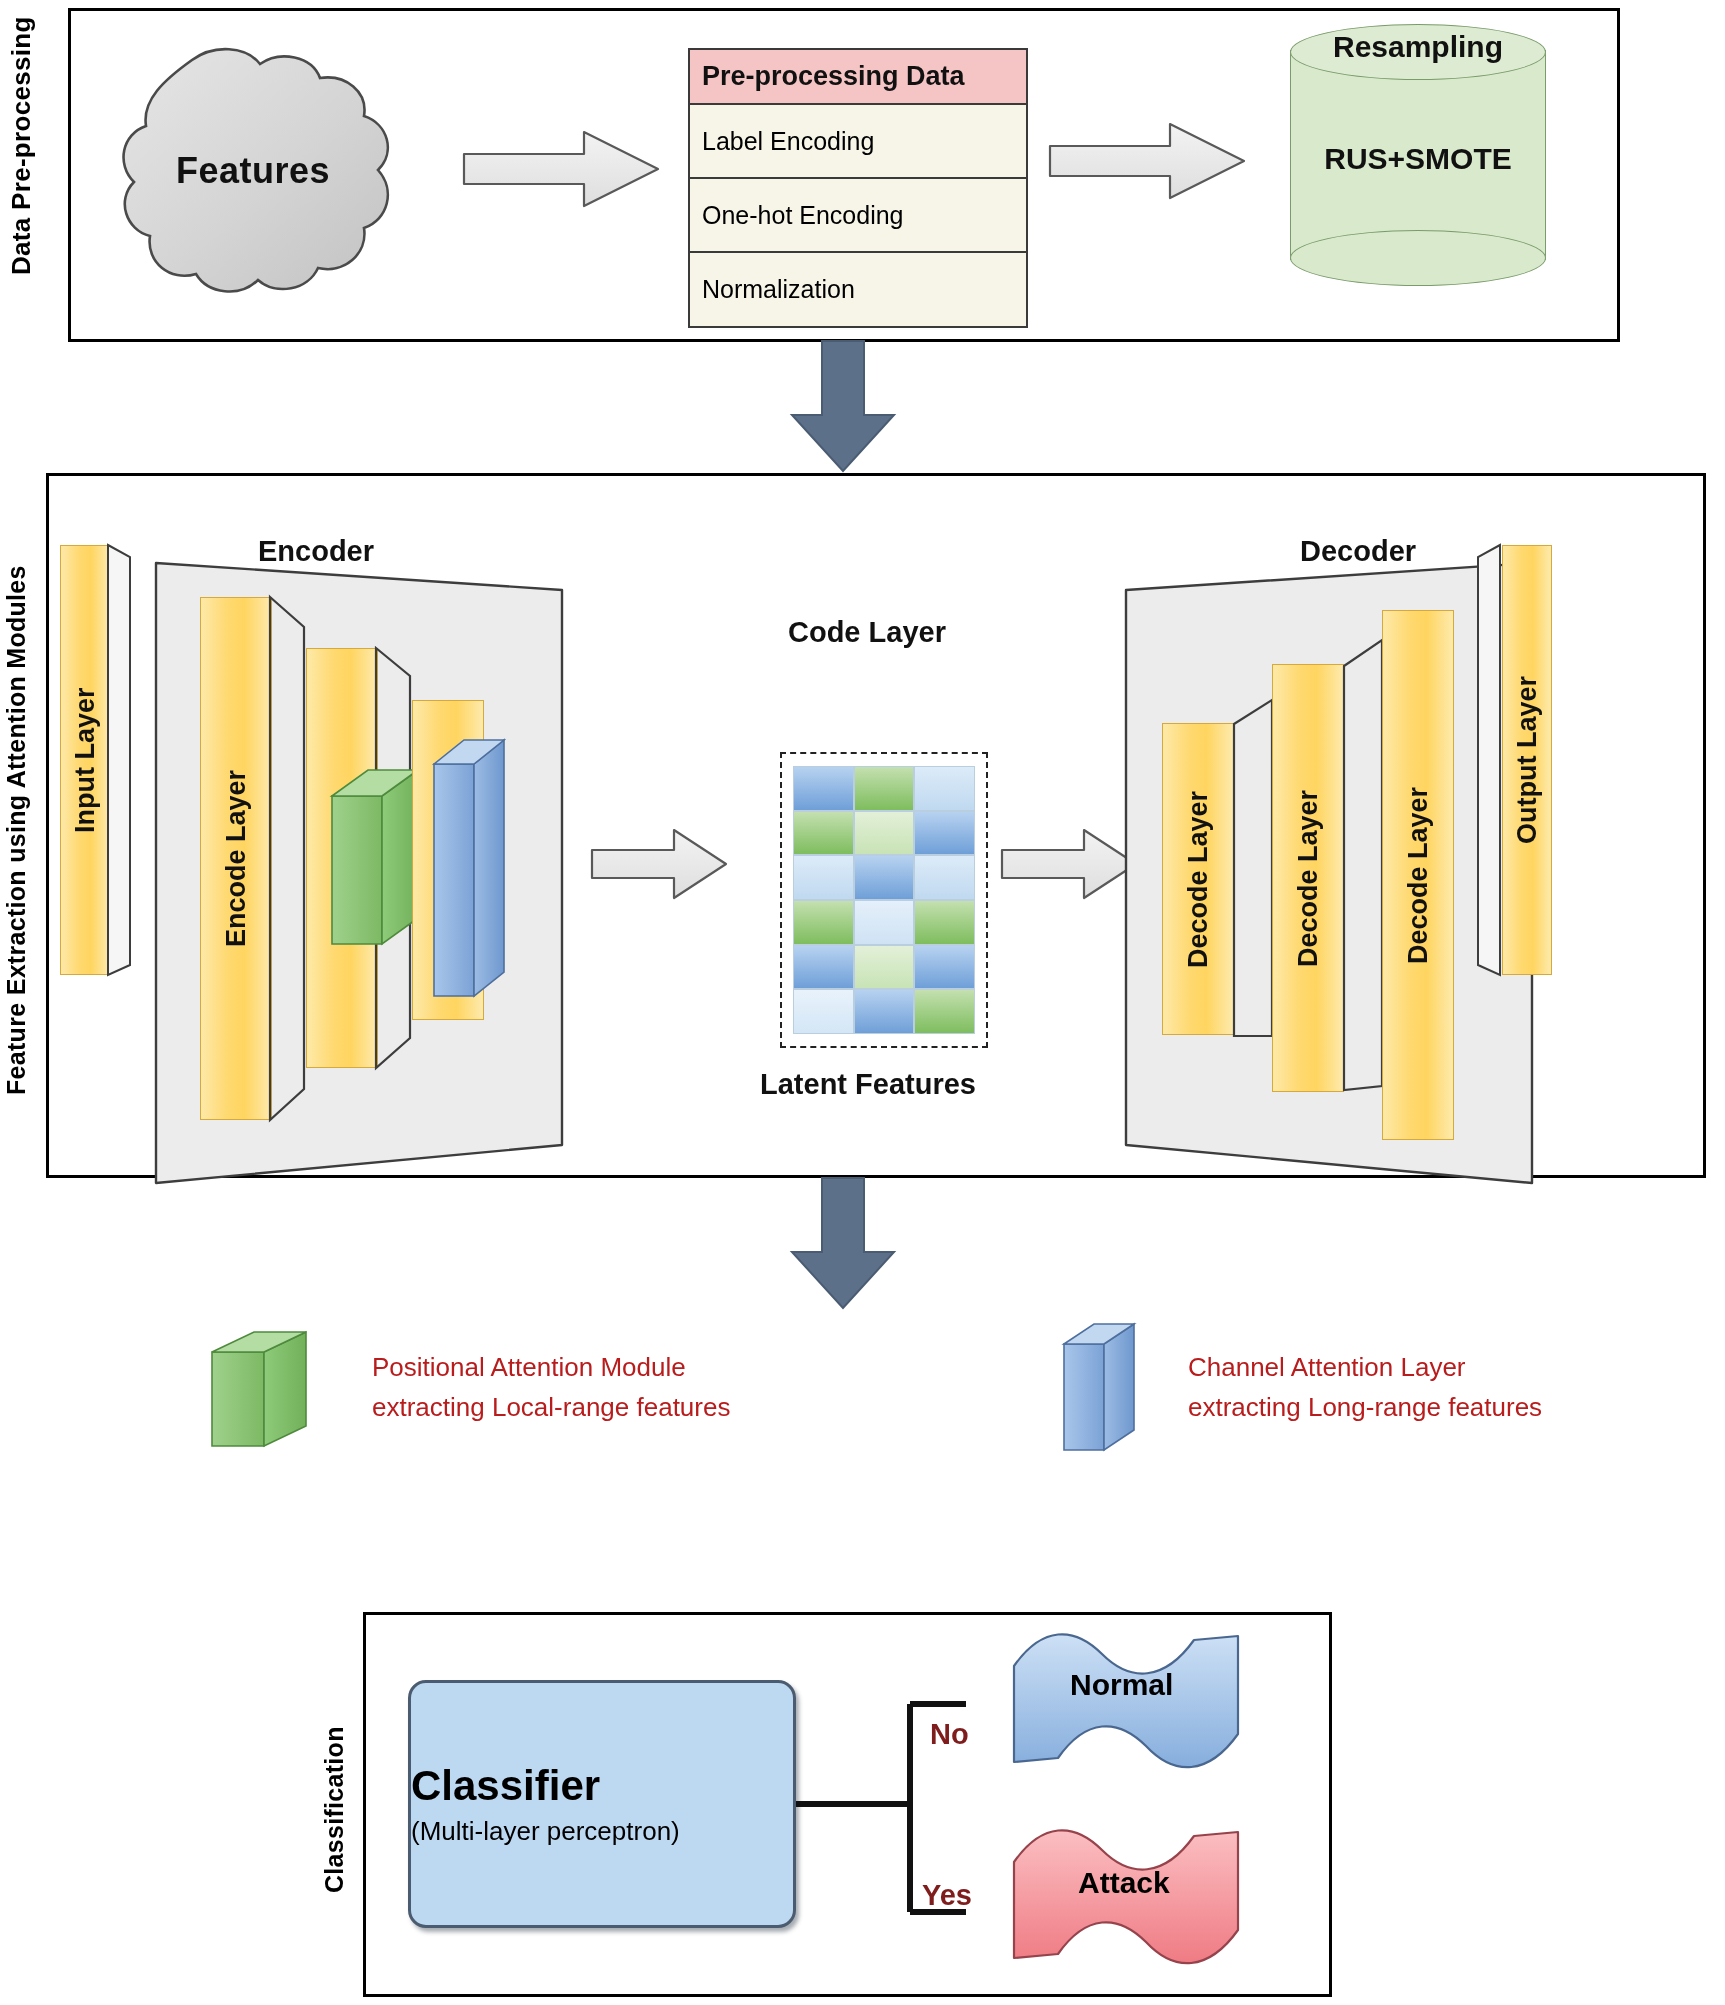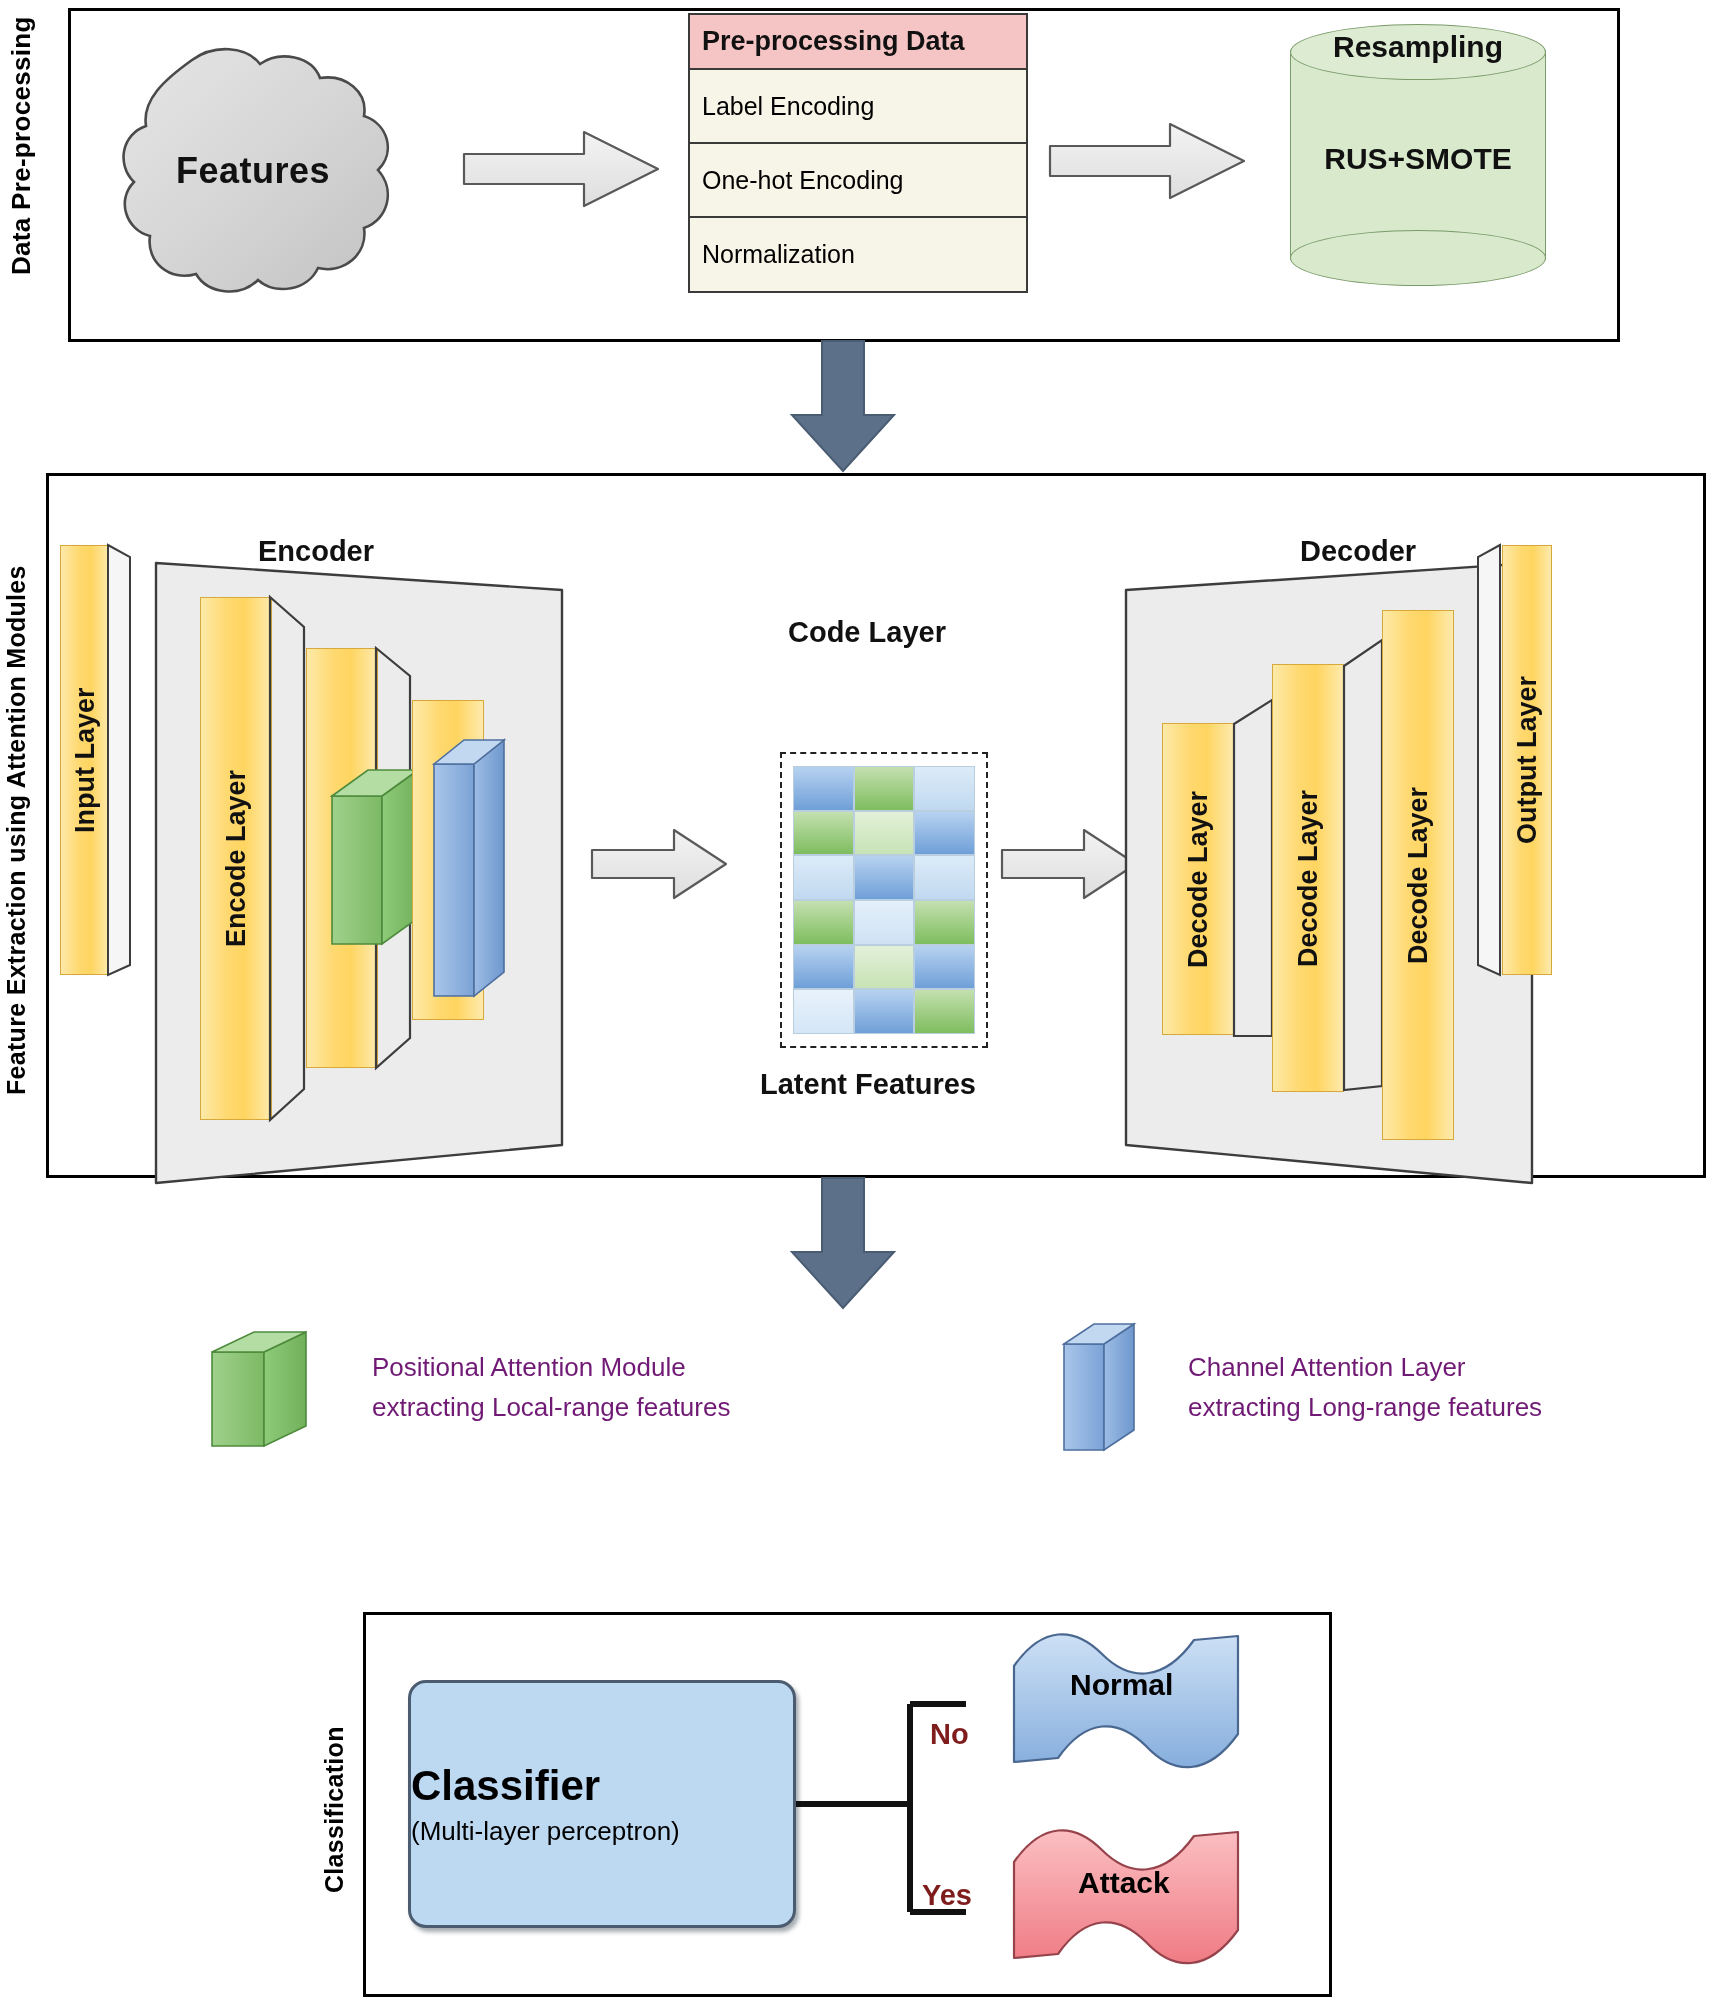--- a/index.html
+++ b/index.html
@@ -82,21 +82,21 @@
   }
 
   
   .grid{position:absolute;display:grid;}
   .grid div{border:.8px solid #b9cfe0;box-sizing:border-box;}
   .dashbox{position:absolute;border:2px dashed #222;box-sizing:border-box;}
 
   .clabel{position:absolute;font-weight:bold;font-size:29px;color:#111;white-space:nowrap;}
 
   
-  .legtxt{position:absolute;font-size:26px;line-height:1.32;color:#701a75;white-space:nowrap;}
+  .legtxt{position:absolute;font-size:26px;line-height:1.32;color:#b91c1c;white-space:nowrap;}
 
   
   .classifier{
     position:absolute;box-sizing:border-box;
     background:#bdd9f2;border:3px solid #4b5b70;border-radius:18px;
     box-shadow:3px 4px 4px rgba(60,70,85,.45);
     display:flex;flex-direction:column;align-items:flex-start;justify-content:center;
   }
   .classifier .t1{font-weight:bold;font-size:42px;color:#000;}
   .classifier .t2{font-size:26px;color:#000;margin-top:6px;}
@@ -145,21 +145,21 @@
       <defs>
           <linearGradient id="ag1" x1="0" y1="0" x2="0" y2="1">
         <stop offset="0%" stop-color="#f3f3f3"></stop>
             <stop offset="100%" stop-color="#dedede"></stop>
       </linearGradient>
         </defs>
       <path d="M2,24 L122,24 L122,2 L196,39 L122,76 L122,54 L2,54 Z" fill="url(#ag1)" stroke="#595959" stroke-width="2.2" stroke-linejoin="round"></path>
     </svg>
   </div>
 
-  <div class="pptable" style="left:688px;top:13px;width:340px;height:280px;">
+  <div class="pptable" style="left:688px;top:48px;width:340px;height:280px;">
     <div class="hdr" style="height:55px;">Pre-processing Data</div>
     <div class="row" style="height:74px;">Label Encoding</div>
     <div class="row" style="height:74px;">One-hot Encoding</div>
     <div class="row last" style="height:73px;">Normalization</div>
   </div>
 
   <div class="harrow" style="left:1048px;top:122px;width:200px;height:78px;">
     <svg width="200" height="78" viewBox="0 0 200 78">
       <path d="M2,24 L122,24 L122,2 L196,39 L122,76 L122,54 L2,54 Z" fill="url(#ag1)" stroke="#595959" stroke-width="2.2" stroke-linejoin="round"></path>
     </svg>

